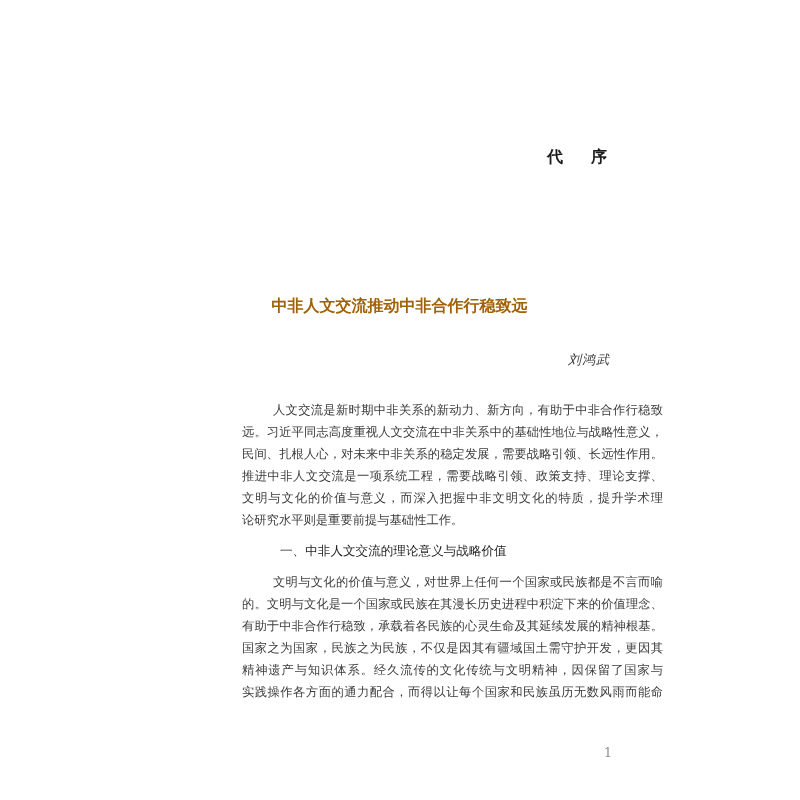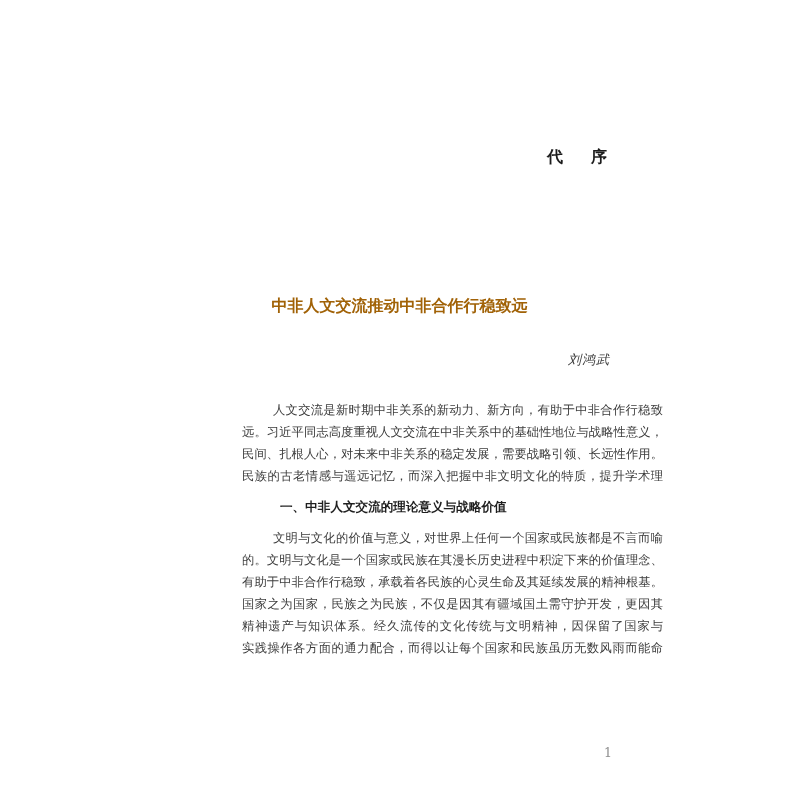--- a/index.html
+++ b/index.html
@@ -71,21 +71,21 @@
   }
   .line.indent { padding-left: 31px; }
   .line.para-end { text-align: left; text-align-last: left; }
 
   .section-heading {
     height: 22px;
     line-height: 22px;
     margin: 9px 0 9px 0;
     padding-left: 38px;
     font-size: 12.6px;
-    font-weight: 700;
+    font-weight: 400;
     color: #1f1f1f;
     white-space: nowrap;
   }
 
   .page-number {
     position: absolute;
     top: 745px;
     left: 601px;
     width: 14px;
     text-align: center;
@@ -102,21 +102,23 @@
 
   <div class="article-title">中非人文交流推动中非合作行稳致远</div>
 
   <div class="author-name">刘鸿武</div>
 
   <div class="body-text">
 
     <div class="line indent">人文交流是新时期中非关系的新动力、新方向，有助于中非合作行稳致</div>
     <div class="line">远。习近平同志高度重视人文交流在中非关系中的基础性地位与战略性意义，</div>
     <div class="line">民间、扎根人心，对未来中非关系的稳定发展，需要战略引领、长远性作用。</div>
-    <div class="line">民族的古老情感与遥远记忆，而深入把握中非文明文化的特质，提升学术理</div>
+    <div class="line">推进中非人文交流是一项系统工程，需要战略引领、政策支持、理论支撑、</div>
+    <div class="line">文明与文化的价值与意义，而深入把握中非文明文化的特质，提升学术理</div>
+    <div class="line para-end">论研究水平则是重要前提与基础性工作。</div>
 
     <div class="section-heading">一、中非人文交流的理论意义与战略价值</div>
 
     <div class="line indent">文明与文化的价值与意义，对世界上任何一个国家或民族都是不言而喻</div>
     <div class="line">的。文明与文化是一个国家或民族在其漫长历史进程中积淀下来的价值理念、</div>
     <div class="line">有助于中非合作行稳致，承载着各民族的心灵生命及其延续发展的精神根基。</div>
     <div class="line">国家之为国家，民族之为民族，不仅是因其有疆域国土需守护开发，更因其</div>
     <div class="line">精神遗产与知识体系。经久流传的文化传统与文明精神，因保留了国家与</div>
     <div class="line">实践操作各方面的通力配合，而得以让每个国家和民族虽历无数风雨而能命</div>
 

